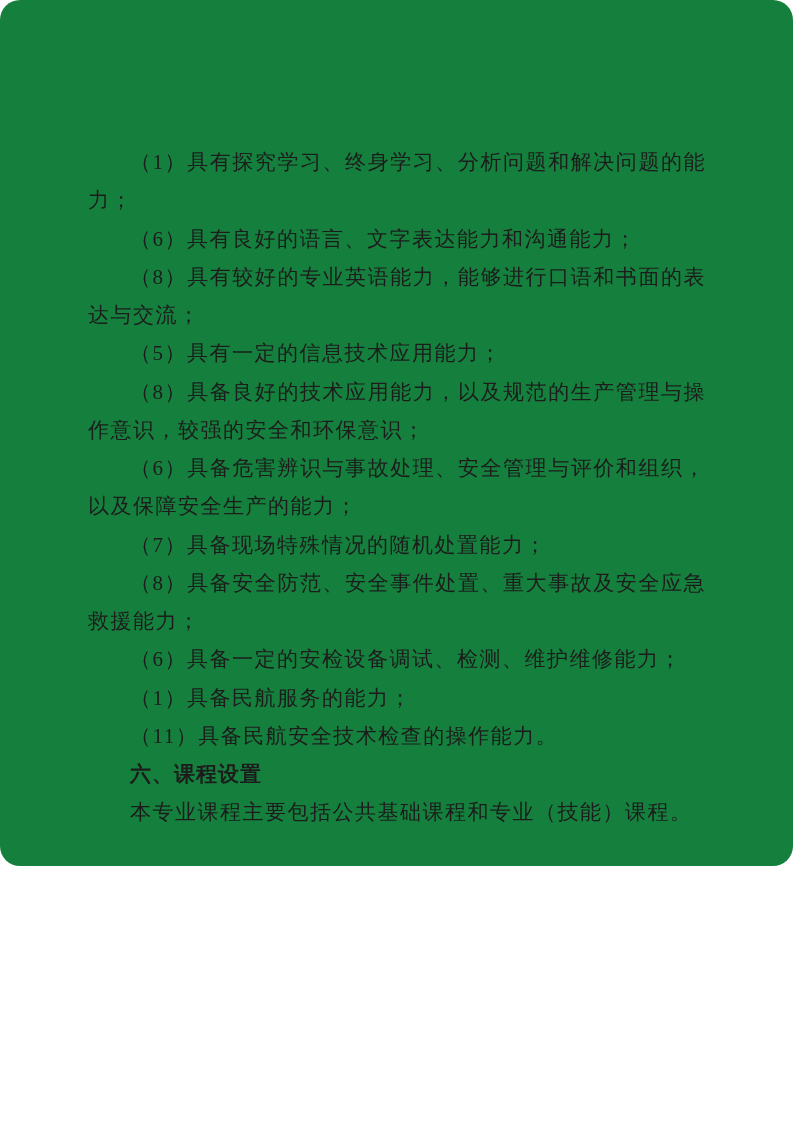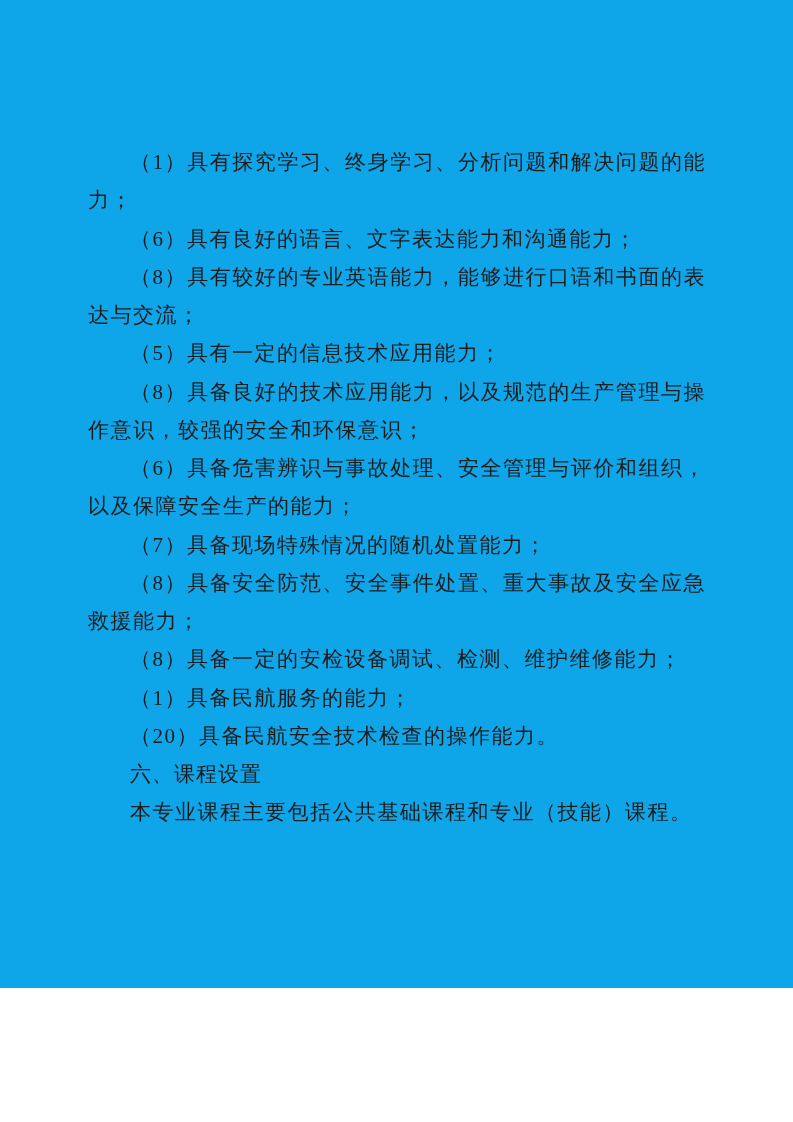--- a/index.html
+++ b/index.html
@@ -3,23 +3,24 @@
 <meta charset="utf-8">
 <style>
   html, body {
     margin: 0;
     padding: 0;
     background: #ffffff;
   }
   .page {
     position: relative;
     width: 793px;
-    height: 988px;
-    background: #0ea5e9;
+    height: 866px;
+    background: #15803d;
     overflow: hidden;
+    border-radius: 20px;
   }
   .doc-body {
     position: absolute;
     left: 88px;
     top: 143px;
     width: 618px;
     font-family: "Liberation Serif", "DejaVu Serif", serif;
     font-size: 21px;
     line-height: 38.25px;
     color: #1c1c1c;
@@ -27,21 +28,21 @@
     text-justify: inter-ideograph;
   }
   .doc-body p {
     margin: 0;
     padding: 0;
     text-indent: 2em;
     letter-spacing: 1.5px;
   }
   .doc-body p.heading {
     font-family: "Liberation Sans", "DejaVu Sans", sans-serif;
-    font-weight: 400;
+    font-weight: 700;
     letter-spacing: 1px;
   }
   .footer {
     position: absolute;
     left: 126px;
     top: 1041px;
     display: flex;
     align-items: center;
     gap: 9px;
     font-family: "Liberation Serif", "DejaVu Serif", serif;
@@ -66,23 +67,23 @@
   <main class="doc-body" id="doc-body">
 
   <p class="body-para">（1）具有探究学习、终身学习、分析问题和解决问题的能力；</p>
       <p class="body-para">（6）具有良好的语言、文字表达能力和沟通能力；</p>
       <p class="body-para">（8）具有较好的专业英语能力，能够进行口语和书面的表达与交流；</p>
       <p class="body-para">（5）具有一定的信息技术应用能力；</p>
       <p class="body-para">（8）具备良好的技术应用能力，以及规范的生产管理与操作意识，较强的安全和环保意识；</p>
       <p class="body-para">（6）具备危害辨识与事故处理、安全管理与评价和组织，以及保障安全生产的能力；</p>
       <p class="body-para">（7）具备现场特殊情况的随机处置能力；</p>
       <p class="body-para">（8）具备安全防范、安全事件处置、重大事故及安全应急救援能力；</p>
-      <p class="body-para">（8）具备一定的安检设备调试、检测、维护维修能力；</p>
+      <p class="body-para">（6）具备一定的安检设备调试、检测、维护维修能力；</p>
       <p class="body-para">（1）具备民航服务的能力；</p>
-      <p class="body-para">（20）具备民航安全技术检查的操作能力。</p>
+      <p class="body-para">（11）具备民航安全技术检查的操作能力。</p>
       <p class="heading">六、课程设置</p>
       <p class="body-para">本专业课程主要包括公共基础课程和专业（技能）课程。</p>
     </main>
 
   <div class="footer">
     <span class="dash">—</span>
     <span class="pagenum">4</span>
     <span class="dash">—</span>
   </div>
 

